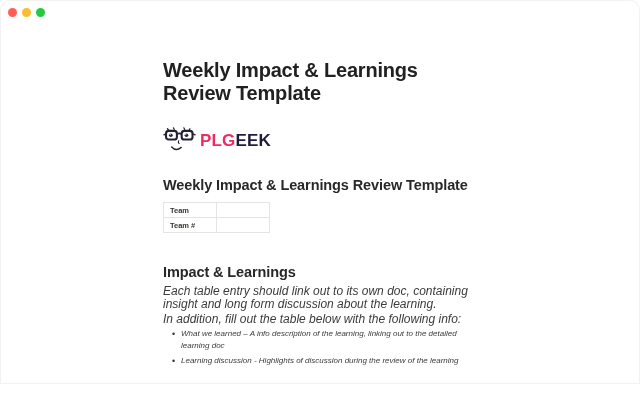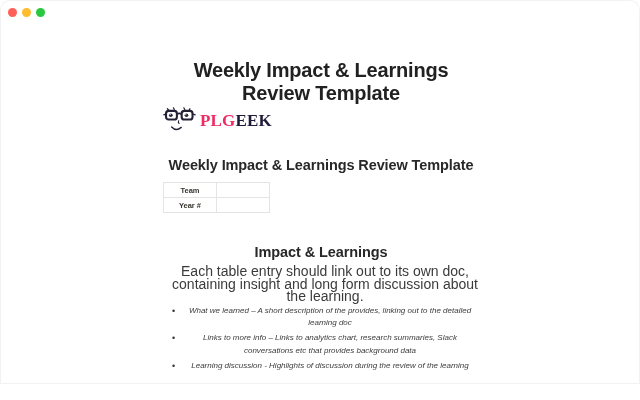--- a/index.html
+++ b/index.html
@@ -3,56 +3,55 @@
 <meta charset="utf-8">
 <style>
   * { margin:0; padding:0; box-sizing:border-box; }
   html,body { width:640px; height:400px; background:#ffffff; }
   body { font-family:"Liberation Sans", sans-serif; color:#37352f; overflow:hidden; }
 
   .window {
     position:relative; width:640px; height:384px; background:#ffffff;
     border-radius:10px 10px 0 0; overflow:hidden;
     box-shadow: inset 0 0 0 1px rgba(0,0,0,0.05);
-    text-align: center;
   }
 
   .traffic-lights { position:absolute; top:8px; left:8px; display:flex; gap:5px; }
   .tl { width:9px; height:9px; border-radius:50%; }
   .tl.red { background:#ff5f57; }
   .tl.yellow { background:#febc2e; }
   .tl.green { background:#28c840; }
 
   .content { position:absolute; left:163px; top:0; width:316px; }
 
   .doc-title {
     margin-top:59px; font-size:20px; line-height:23px; font-weight:700;
     color:#212121; letter-spacing:-0.2px;
   }
 
-  .logo { margin-top:1px; display:flex; align-items:center; gap:4px; height:28px;font-family:Liberation Serif, serif; }
+  .logo { margin-top:21px; display:flex; align-items:center; gap:4px; height:28px; }
   .logo-face { width:33px; height:28px; display:block; }
   .wordmark { font-size:17px; font-weight:800; letter-spacing:0.2px; line-height:1; }
 
   .h2 {
     font-size:14.5px; line-height:18px; font-weight:700; color:#282828;
     letter-spacing:-0.1px;
   }
   .h2.first { margin-top:22px; }
   .h2.second { margin-top:30px; }
 
   table.kv { margin-top:8px; border-collapse:collapse; }
   table.kv td {
     border:1px solid #e4e4e3; height:15px; font-size:7.5px; font-weight:600;
     color:#37352f; padding:1px 6px; vertical-align:middle;
   }
   td.kv-label { width:53px; }
   td.kv-value { width:53px; }
 
-  .para { font-size:14px; line-height:12.5px; color:#3b3b3b;margin-left:8px; }
+  .para { font-style:italic; font-size:12px; line-height:12.5px; color:#3b3b3b; }
   .para.p1 { margin-top:4px; }
   .para.p2 { margin-top:3px; }
 
   ul.bullets { margin-top:1px; list-style:none; }
   ul.bullets li {
     position:relative; padding-left:18px; font-style:italic; font-size:8px;
     line-height:12.4px; color:#3b3b3b; margin-top:2.5px;
   }
   ul.bullets li::before {
     content:"•"; position:absolute; left:9px; top:0; font-style:normal;
@@ -101,31 +100,31 @@
 
     <h2 class="h2 first">Weekly Impact &amp; Learnings Review Template</h2>
 
     <table class="kv">
       <tbody>
         <tr>
           <td class="kv-label">Team</td>
           <td class="kv-value"></td>
         </tr>
         <tr>
-          <td class="kv-label">Year #</td>
+          <td class="kv-label">Team #</td>
           <td class="kv-value"></td>
         </tr>
       </tbody>
     </table>
 
     <h2 class="h2 second">Impact &amp; Learnings</h2>
 
     <p class="para p1">Each table entry should link out to its own doc, containing insight and long form discussion about the learning.</p>
+    <p class="para p2">In addition, fill out the table below with the following info:</p>
 
     <ul class="bullets">
-      <li>What we learned – A short description of the provides, linking out to the detailed learning doc</li>
-      <li>Links to more info – Links to analytics chart, research summaries, Slack conversations etc that provides background data</li>
+      <li>What we learned – A info description of the learning, linking out to the detailed learning doc</li>
       <li>Learning discussion - Highlights of discussion during the review of the learning</li>
 
     </ul>
 
   </div>
 </div>
 
 </body></html>

